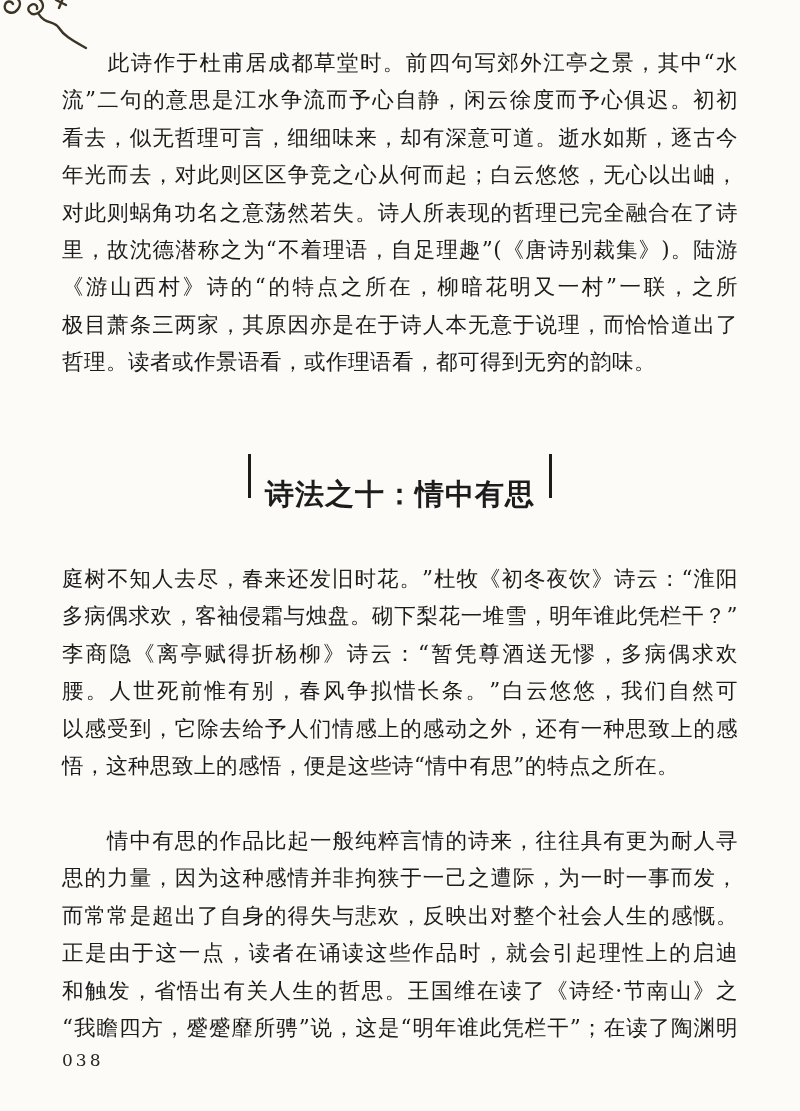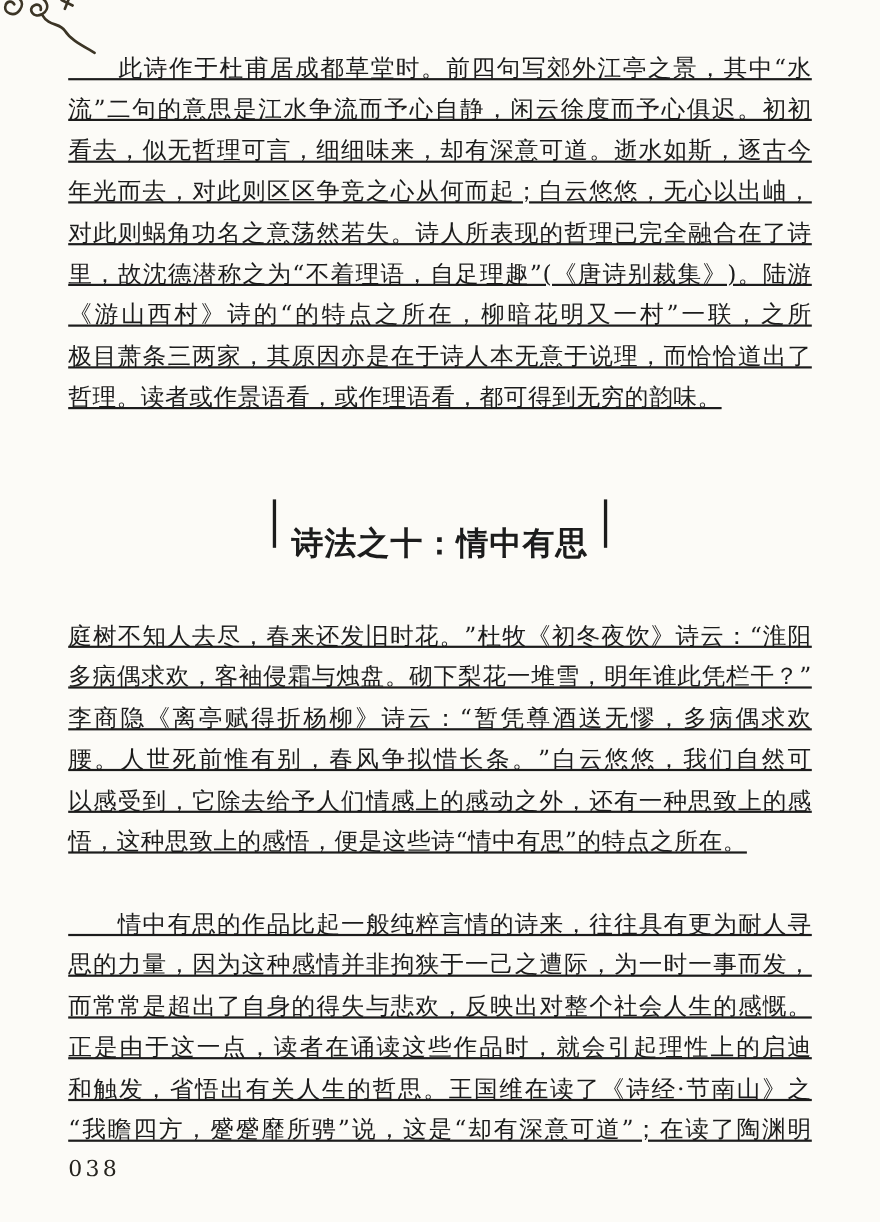--- a/index.html
+++ b/index.html
@@ -32,21 +32,20 @@
     letter-spacing: 0.5px;
     color: var(--ink);
   }
   .para-1 { top: 44px; }
   .para-2 { top: 560px; }
   .para-3 { top: 822px; }
   .text-line {
     text-align: justify;
     text-align-last: justify;
     white-space: nowrap;
-    text-decoration: underline;
   }
   .text-line.last {
     text-align: right;
     text-align-last: left;
   }
   .section-heading {
     position: absolute;
     top: 452px; left: 62px;
     width: 676px; height: 48px;
     display: flex;
@@ -64,21 +63,21 @@
     font-weight: 700;
     letter-spacing: 1px;
     color: var(--ink);
     line-height: 48px;
     white-space: nowrap;
     margin-top: 36px;
   }
   .page-number {
     position: absolute;
     left: 62px; top: 1050px;
-    font-size: 20px;
+    font-size: 17px;
     letter-spacing: 3px;
     color: #26241f;
   }
 </style>
 </head>
 <body>
 
 <div class="page">
 
   <svg class="ornament" viewBox="0 0 104 66" fill="none" xmlns="http://www.w3.org/2000/svg">
@@ -117,18 +116,18 @@
       <div class="text-line">以感受到，它除去给予人们情感上的感动之外，还有一种思致上的感</div>
       <div class="text-line last">悟，这种思致上的感悟，便是这些诗“情中有思”的特点之所在。</div>
     </div>
 
   <div class="body-text para-3">
       <div class="text-line">　　情中有思的作品比起一般纯粹言情的诗来，往往具有更为耐人寻</div>
       <div class="text-line">思的力量，因为这种感情并非拘狭于一己之遭际，为一时一事而发，</div>
       <div class="text-line">而常常是超出了自身的得失与悲欢，反映出对整个社会人生的感慨。</div>
       <div class="text-line">正是由于这一点，读者在诵读这些作品时，就会引起理性上的启迪</div>
       <div class="text-line">和触发，省悟出有关人生的哲思。王国维在读了《诗经·节南山》之</div>
-      <div class="text-line">“我瞻四方，蹙蹙靡所骋”说，这是“却有深意可道”；在读了陶渊明</div>
+      <div class="text-line">“我瞻四方，蹙蹙靡所骋”说，这是“明年谁此凭栏干”；在读了陶渊明</div>
     </div>
 
   <div class="page-number">038</div>
 
 </div>
 
 </body></html>

